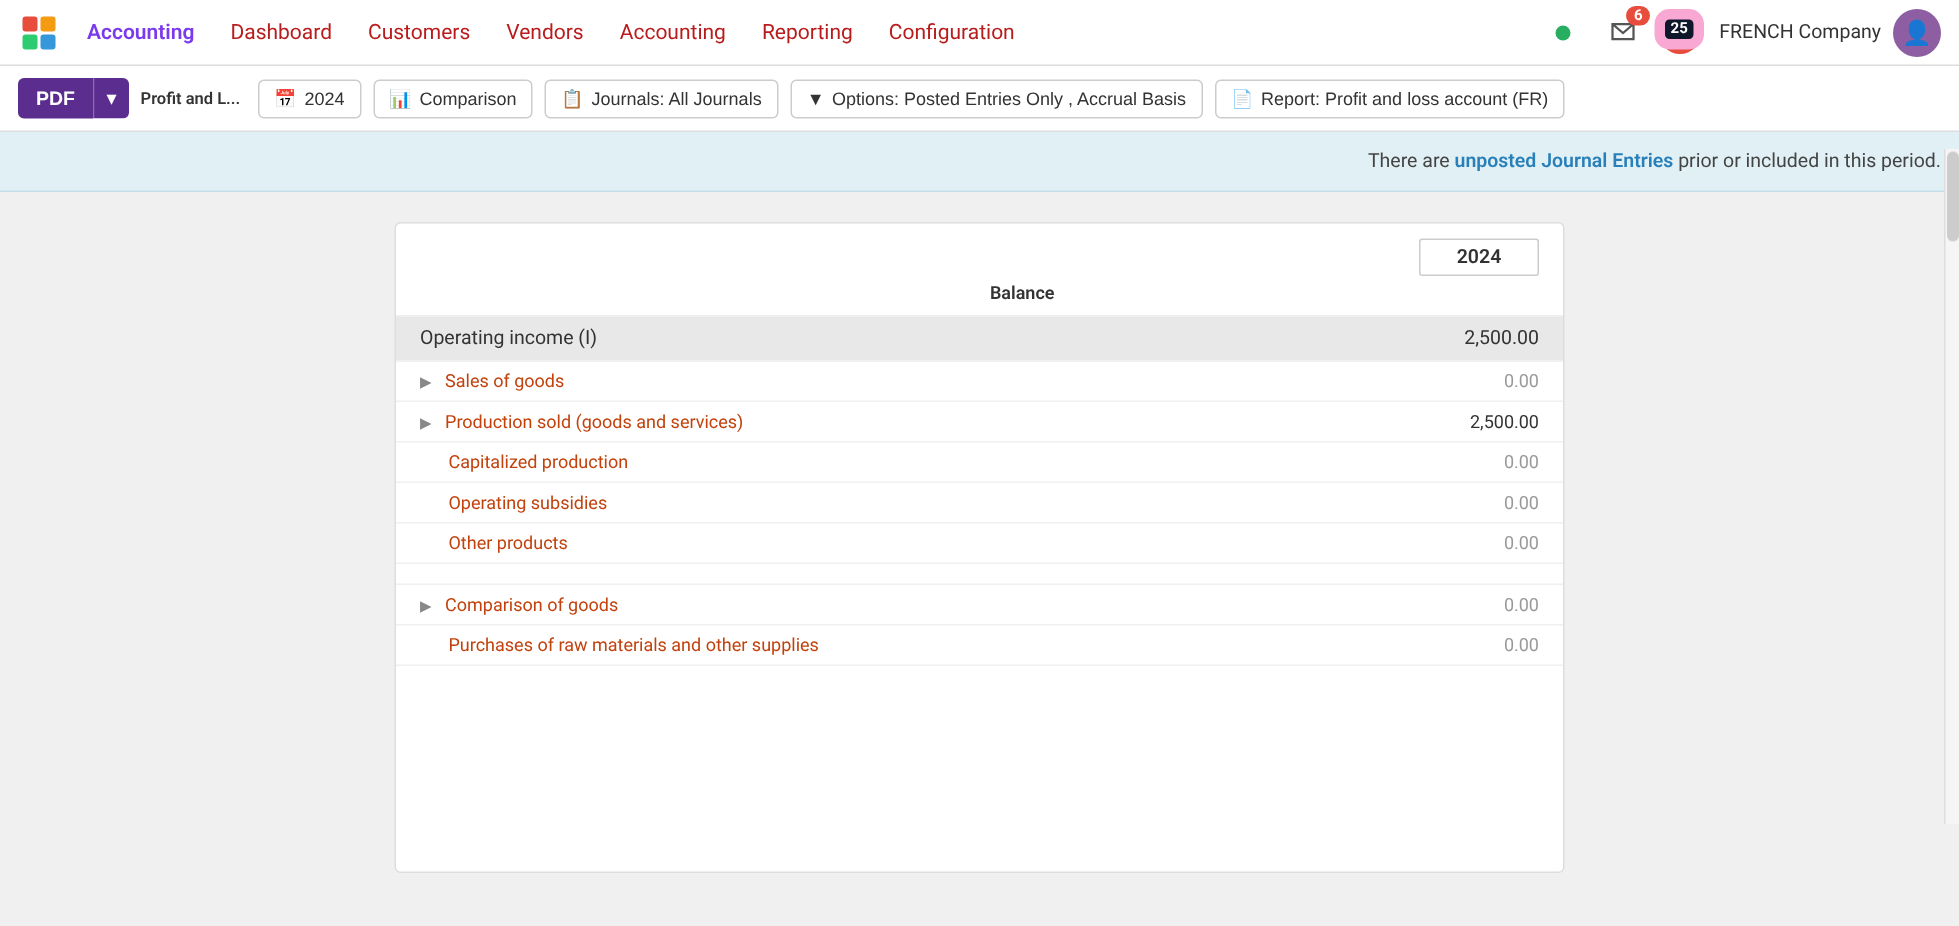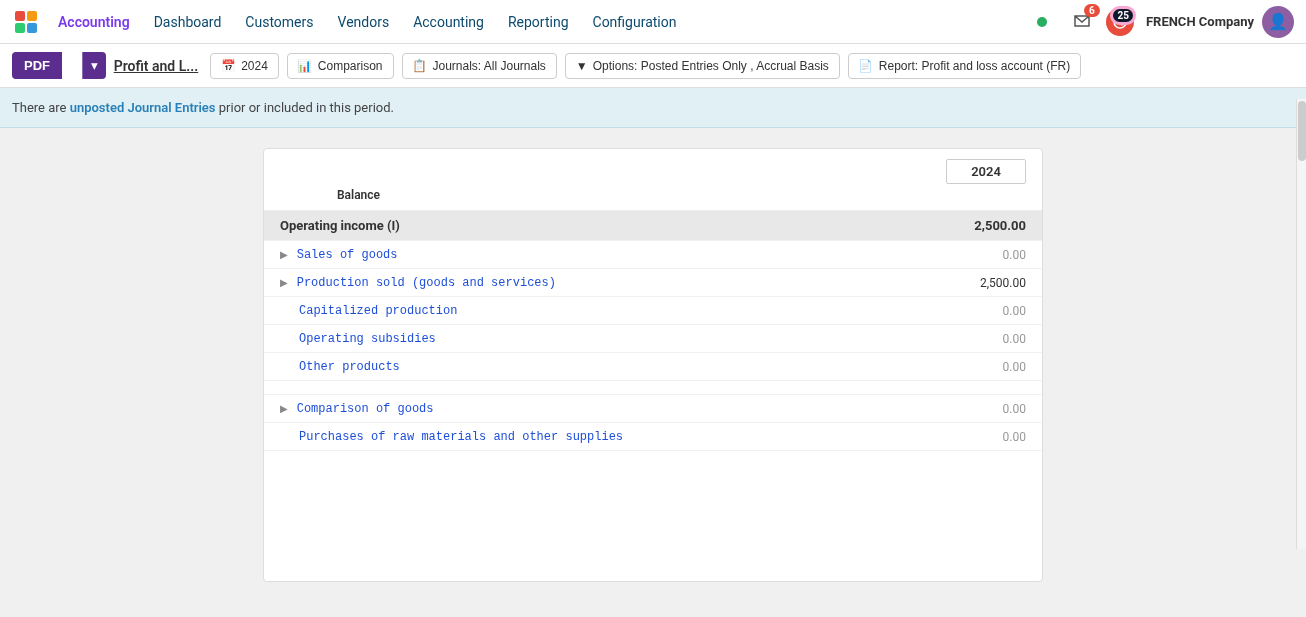--- a/index.html
+++ b/index.html
@@ -14,21 +14,21 @@
       height: 44px;
       border-bottom: 1px solid #ddd;
       gap: 4px;
     }
     .nav-item {
       padding: 6px 10px;
       border-radius: 4px;
       cursor: pointer;
       font-size: 14px;
       white-space: nowrap;
-      color: #0c4a6e;
+      color: #b91c1c;
     }
     .nav-item.active { color: #7c3aed; font-weight: 600; }
 
     .nav-spacer { flex: 1; }
 
     .nav-icons {
       display: flex;
       align-items: center;
       gap: 8px;
     }
@@ -56,21 +56,21 @@
       text-align: center;
     }
     .green-dot {
       width: 10px;
       height: 10px;
       background: #27ae60;
       border-radius: 50%;
     }
     .company-name {
       font-size: 13px;
-      font-weight: 700;
+      font-weight: 400;
       color: #333;
       margin-left: 4px;
     }
     .avatar {
       width: 32px;
       height: 32px;
       border-radius: 50%;
       background: #8e5ea2;
       display: flex;
       align-items: center;
@@ -86,21 +86,20 @@
       display: flex;
       align-items: center;
       padding: 8px 12px;
       gap: 8px;
       border-bottom: 1px solid #ddd;
       flex-wrap: wrap;
     }
     .pdf-btn-group {
       display: flex;
       align-items: stretch;
-      gap: 20px;
     }
     .pdf-btn-main {
       background: #5b2d8e;
       color: #fff;
       border: none;
       padding: 6px 12px;
       font-size: 13px;
       font-weight: 700;
       cursor: pointer;
       border-radius: 4px 0 0 4px;
@@ -108,44 +107,43 @@
     .pdf-btn-arrow {
       background: #5b2d8e;
       color: #fff;
       border: none;
       border-left: 1px solid rgba(255,255,255,0.3);
       padding: 6px 8px;
       cursor: pointer;
       border-radius: 0 4px 4px 0;
     }
     .page-title {
-      font-size: 14px;
+      font-size: 11px;
       font-weight: 600;
       color: #333;
       margin-right: 4px;
-      text-decoration: underline;
     }
     .filter-btn {
       display: flex;
       align-items: center;
       gap: 5px;
       background: #fff;
       border: 1px solid #ccc;
       border-radius: 4px;
       padding: 5px 10px;
       font-size: 12px;
       cursor: pointer;
       color: #333;
       white-space: nowrap;
     }
 
     
     .notice-bar {
       background: #e0f0f5;
-      text-align: left;
+      text-align: right;
       padding: 12px;
       font-size: 13px;
       color: #444;
       border-bottom: 1px solid #c5dde8;
     }
     .notice-bar strong {
       color: #2980b9;
       font-weight: 600;
     }
 
@@ -177,21 +175,21 @@
       padding: 4px 24px;
       font-size: 13px;
       font-weight: 600;
       min-width: 80px;
       text-align: center;
       border-radius: 2px;
     }
 
     .report-subheader {
       display: flex;
-      justify-content: flex-start;
+      justify-content: center;
       padding: 4px 16px 8px;
       font-size: 12px;
       color: #333;
       border-bottom: 1px solid #eee;
     }
     .col-balance {
       width: 100px;
       text-align: right;
       font-weight: 600;
     }
@@ -199,37 +197,36 @@
     
     .report-table {
       width: 100%;
       border-collapse: collapse;
     }
     .report-table tr {
       border-bottom: 1px solid #f0f0f0;
     }
     .section-header td {
       background: #e8e8e8;
-      font-weight: 700;
+      font-weight: 400;
       padding: 7px 16px;
       font-size: 13px;
       margin-top: 26px;
     }
     .section-header .val {
       text-align: right;
       white-space: nowrap;
     }
     .data-row td {
       padding: 6px 16px;
       font-size: 12px;
     }
     .data-row .label {
-      color: #1d4ed8;
-      cursor: pointer;
-      font-family: Liberation Mono, monospace;
+      color: #c2410c;
+      cursor: pointer;
     }
     .data-row .val {
       text-align: right;
       color: #999;
       white-space: nowrap;
       width: 100px;
     }
     .data-row .val.dark { color: #333; }
     .expand-icon {
       color: #888;
@@ -289,21 +286,21 @@
       <svg width="20" height="20" viewBox="0 0 20 20" fill="none">
           <path d="M3 4h14v10H3V4zm0 0l7 6 7-6" stroke="#555" stroke-width="1.5" fill="none"></path>
         </svg>
       <span class="badge">6</span>
     </div>
     <div class="nav-icon-btn" style="background:#e74c3c;border-radius:50%;width:28px;height:28px;">
       <svg width="16" height="16" viewBox="0 0 16 16" fill="none">
           <circle cx="8" cy="8" r="6" stroke="#fff" stroke-width="1.5"></circle>
           <path d="M8 5v4l2 2" stroke="#fff" stroke-width="1.5" stroke-linecap="round"></path>
         </svg>
-      <span class="badge" style="background:#0f172a;border:3px solid #f9a8d4;">25</span>
+      <span class="badge" style="background:#0f172a;border:7px solid #f9a8d4;">25</span>
     </div>
     <div class="company-name">FRENCH Company</div>
     <div class="avatar">👤</div>
   </div>
 </nav>
 
 <div class="toolbar">
   <div class="pdf-btn-group">
     <button class="pdf-btn-main">PDF</button>
     <button class="pdf-btn-arrow">▾</button>

